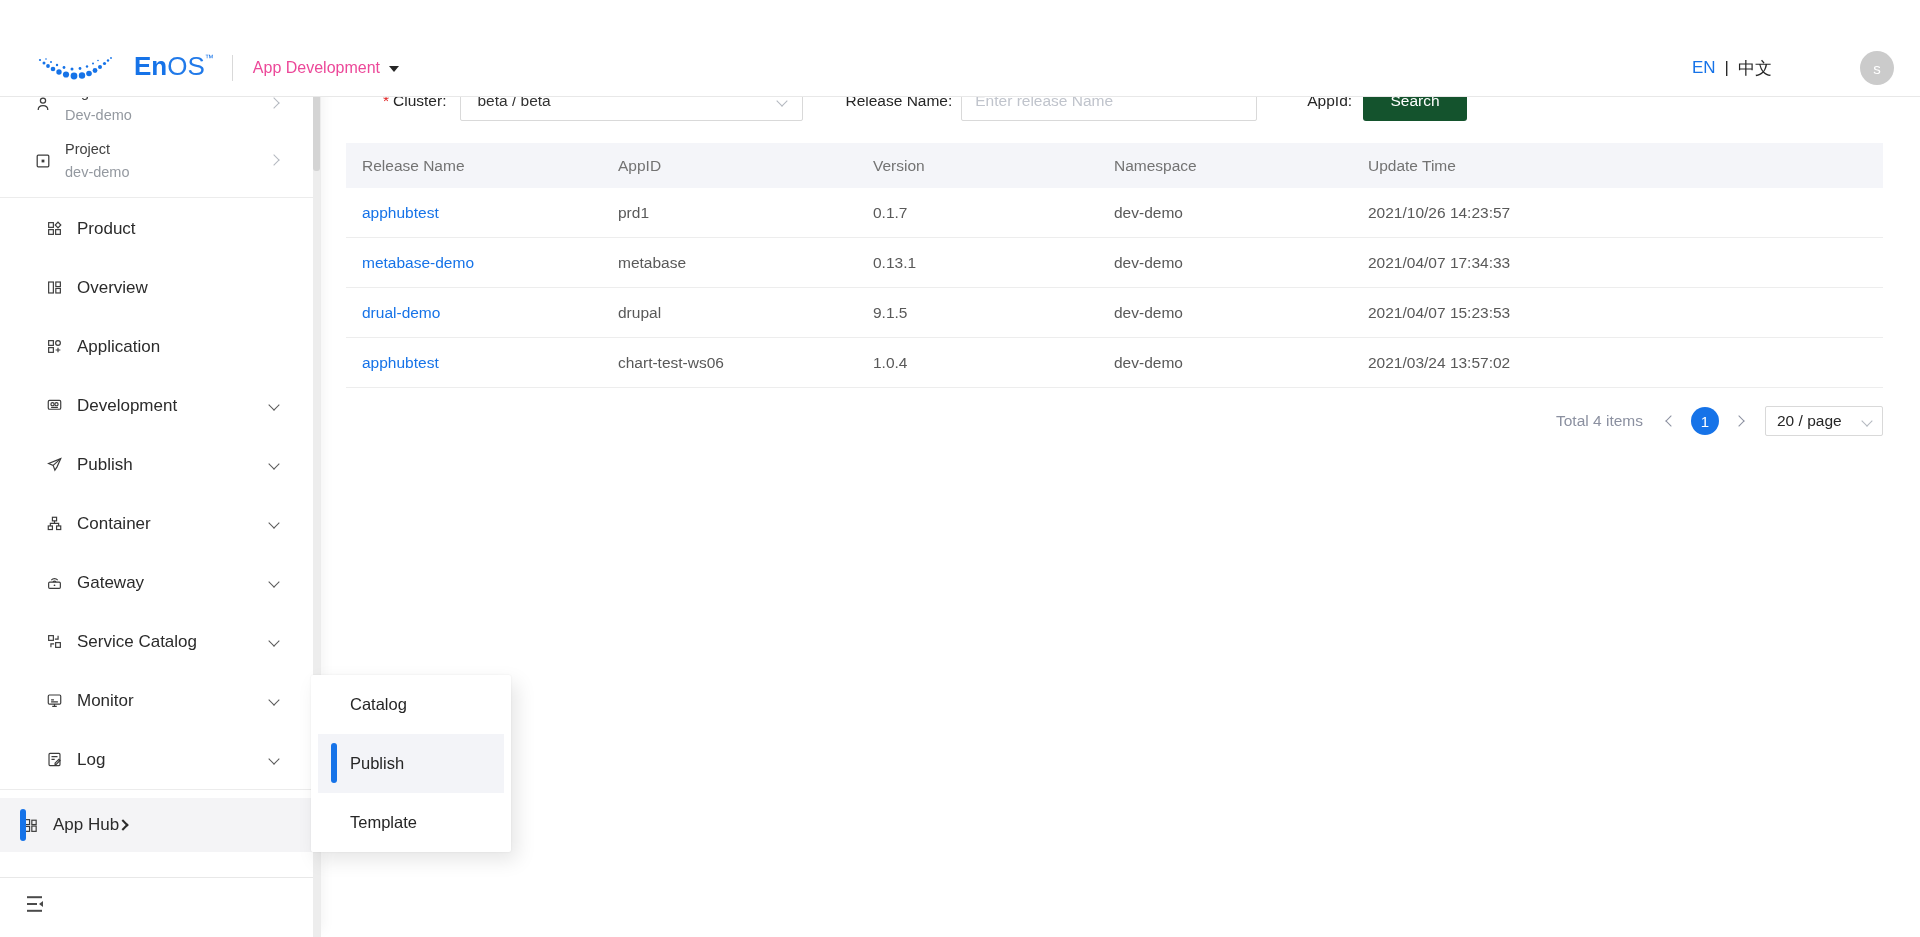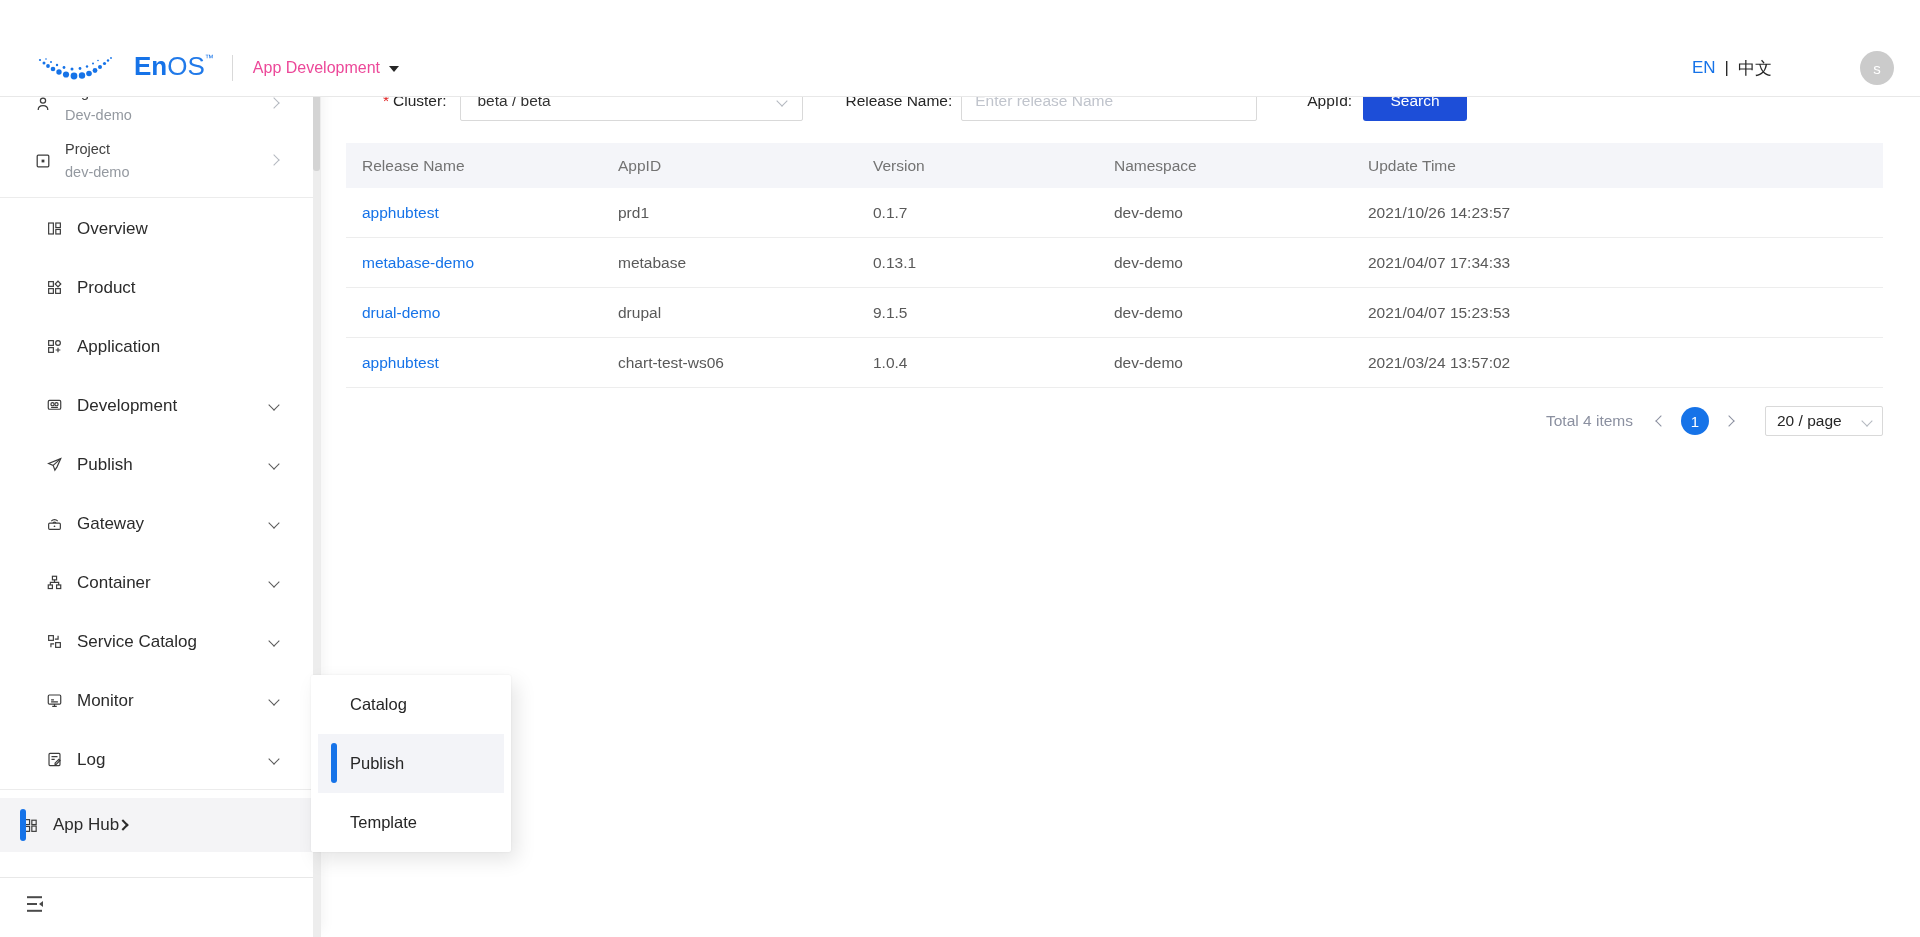--- a/index.html
+++ b/index.html
@@ -87,42 +87,42 @@
                 padding:0 16px; margin-left:14px; cursor:pointer; font-size:15.5px;
                 color:#333; background:#fff; }
   .txt-input { height:40px; border:1px solid #d9d9d9; border-radius:2px; padding:0 13px;
                font-size:15.5px; color:#333; outline:none;
                font-family:"Liberation Sans", sans-serif; }
   .txt-input::placeholder { color:#c0c4cc; }
   .in-release { width:296px; margin-left:9px; }
   .in-appid   { width:352px; margin-left:13px; }
   .lbl-release { margin-left:42px; }
   .lbl-appid   { margin-left:50px; }
-  .search-btn { width:104px; height:40px; margin-left:11px; background:#1d4ed8; color:#fff;
+  .search-btn { width:104px; height:40px; margin-left:11px; background:#14532d; color:#fff;
                 border:none; border-radius:3px; font-size:15.5px; cursor:pointer;
                 font-family:"Liberation Sans", sans-serif; }
 
   .table { margin:22px 0 0 25px; width:1537px; font-size:15.5px; }
   .t-grid { display:grid; grid-template-columns:256px 255px 241px 254px 1fr; }
   .t-head { height:45px; background:#f4f5f9; color:#737373; align-items:center; }
   .t-head > div { padding-left:16px; }
   .t-row { height:50px; border-bottom:1px solid #ededed; color:#595959; align-items:center; }
   .t-row > div { padding-left:16px; overflow:hidden; white-space:nowrap; }
   .link { color:#1673e8; cursor:pointer; text-decoration:none; }
 
   .pagination { width:1537px; margin:18px 0 0 25px; display:flex; justify-content:flex-end;
                 align-items:center; color:#8b90a0; font-size:15.5px; }
   .pg-total { margin-right:20px; }
   .pg-arrow { padding:4px; cursor:pointer; display:flex; }
   .pg-current { width:28px; height:28px; border-radius:50%; background:#1673e8; color:#fff;
                 display:flex; align-items:center; justify-content:center; margin:0 12px;
                 font-size:15px; cursor:pointer; }
   .pg-size { width:118px; height:30px; border:1px solid #d9d9d9; border-radius:2px;
              display:flex; align-items:center; justify-content:space-between;
-             padding:12px 11px; color:#262626; margin-left:28px; cursor:pointer;
+             padding:12px 11px; color:#262626; margin-left:18px; cursor:pointer;
              background:#fff; }
   svg.ic { stroke:#3c3c3c; fill:none; stroke-width:1.25; }
 </style>
 </head>
 <body>
 
 <div class="header">
   <div class="logo">
     <svg width="92" height="34" viewBox="0 0 92 34">
       <g fill="#1673e8">
@@ -190,37 +190,37 @@
         <div class="org-value">dev-demo</div>
       </div>
       <span class="chev right light"></span>
     </div>
   </div>
   <div class="sb-divider"></div>
 
   <div class="nav">
     <div class="nav-item">
       <svg class="ic nav-icon" viewBox="0 0 18 18">
-        <rect x="2.8" y="3.2" width="5" height="11.6"></rect>
-          <rect x="10.4" y="3.2" width="4.8" height="4.8"></rect>
-          <rect x="10.4" y="10" width="4.8" height="4.8"></rect>
-      </svg>
-      <span class="nav-label">Overview</span>
-    </div>
-    <div class="nav-item">
-      <svg class="ic nav-icon" viewBox="0 0 18 18">
         <rect x="2.8" y="2.8" width="5" height="5"></rect>
           <rect x="2.8" y="10.2" width="5" height="5"></rect>
         <rect x="10.2" y="10.2" width="5" height="5"></rect>
         <rect x="10.6" y="3.2" width="4.2" height="4.2" transform="rotate(45 12.7 5.3)"></rect>
       </svg>
       <span class="nav-label">Product</span>
     </div>
     <div class="nav-item">
       <svg class="ic nav-icon" viewBox="0 0 18 18">
+        <rect x="2.8" y="3.2" width="5" height="11.6"></rect>
+          <rect x="10.4" y="3.2" width="4.8" height="4.8"></rect>
+          <rect x="10.4" y="10" width="4.8" height="4.8"></rect>
+      </svg>
+      <span class="nav-label">Overview</span>
+    </div>
+    <div class="nav-item">
+      <svg class="ic nav-icon" viewBox="0 0 18 18">
         <rect x="2.8" y="2.8" width="5" height="5"></rect>
           <circle cx="12.7" cy="5.3" r="2.5"></circle>
         <rect x="2.8" y="10.2" width="5" height="5"></rect>
         <path d="M12.7 10.2v5M10.2 12.7h5"></path>
       </svg>
       <span class="nav-label">Application</span>
     </div>
     <div class="nav-item">
       <svg class="ic nav-icon" viewBox="0 0 18 18">
         <rect x="2.4" y="3.6" width="13.2" height="9.4" rx="1.4"></rect>
@@ -234,36 +234,36 @@
     <div class="nav-item">
       <svg class="ic nav-icon" viewBox="0 0 18 18">
         <path d="M15.6 2.8 2.8 8l4.8 1.9L9.4 15l2.3-3.5 3.9-8.7z"></path>
           <path d="M7.6 9.9l8-7.1"></path>
       </svg>
       <span class="nav-label">Publish</span>
       <span class="chev down"></span>
     </div>
     <div class="nav-item">
       <svg class="ic nav-icon" viewBox="0 0 18 18">
+        <rect x="6.8" y="2.4" width="4.4" height="3.8"></rect>
+          <rect x="2.4" y="11.6" width="4.4" height="3.8"></rect>
+        <rect x="11.2" y="11.6" width="4.4" height="3.8"></rect>
+        <path d="M9 6.2v2.6M4.6 11.6V8.8h8.8v2.8"></path>
+      </svg>
+      <span class="nav-label">Container</span>
+      <span class="chev down"></span>
+    </div>
+    <div class="nav-item">
+      <svg class="ic nav-icon" viewBox="0 0 18 18">
         <rect x="2.8" y="8.6" width="12.4" height="6.6" rx="1.2"></rect>
         <path d="M5.6 6.4a4.8 4.8 0 0 1 6.8 0"></path>
           <path d="M7.3 8.3a2.6 2.6 0 0 1 3.4 0"></path>
         <circle cx="9" cy="11.9" r="0.9" fill="#3c3c3c" stroke="none"></circle>
       </svg>
       <span class="nav-label">Gateway</span>
-      <span class="chev down"></span>
-    </div>
-    <div class="nav-item">
-      <svg class="ic nav-icon" viewBox="0 0 18 18">
-        <rect x="6.8" y="2.4" width="4.4" height="3.8"></rect>
-          <rect x="2.4" y="11.6" width="4.4" height="3.8"></rect>
-        <rect x="11.2" y="11.6" width="4.4" height="3.8"></rect>
-        <path d="M9 6.2v2.6M4.6 11.6V8.8h8.8v2.8"></path>
-      </svg>
-      <span class="nav-label">Container</span>
       <span class="chev down"></span>
     </div>
     <div class="nav-item">
       <svg class="ic nav-icon" viewBox="0 0 18 18">
         <rect x="2.8" y="2.8" width="5" height="5"></rect>
           <rect x="10.2" y="10.2" width="5" height="5"></rect>
         <path d="M12.8 3v3.4H9.4"></path>
           <path d="M5.2 15v-3.4h3.4"></path>
       </svg>
       <span class="nav-label">Service Catalog</span>

